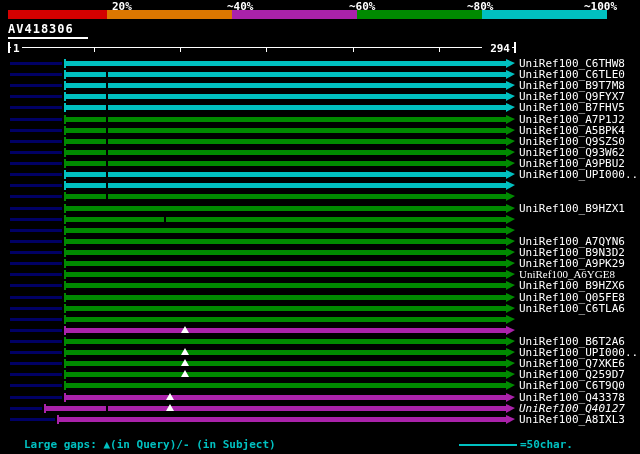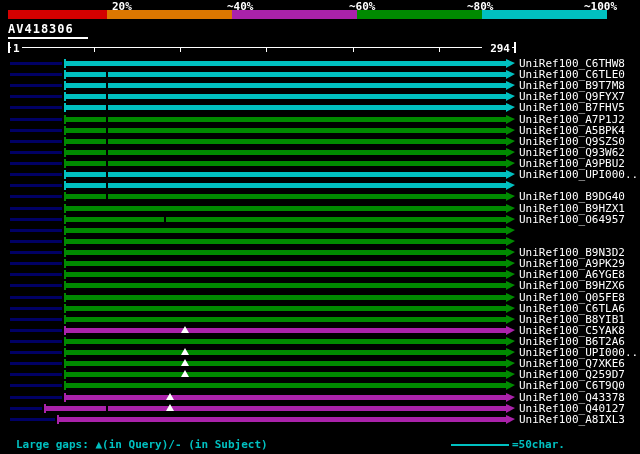--- a/index.html
+++ b/index.html
@@ -26,21 +26,21 @@
   .bar { position:absolute; top:3px; height:5px; }
   .cap { position:absolute; left:0; top:-2px; width:2px; height:9px; }
   .arrowr { position:absolute; top:1px; width:0; height:0;
             border-top:4px solid transparent; border-bottom:5px solid transparent;
             border-left:9px solid #fff; }
   .sgap { position:absolute; top:3px; width:2px; height:5px; background:#000; }
   .qgap { position:absolute; top:1px; width:0; height:0;
           border-left:4px solid transparent; border-right:4px solid transparent;
           border-bottom:7px solid #fff; }
   .rlabel { position:absolute; left:519px; top:0; font-size:11px; line-height:11px; white-space:pre; color:#fff; }
-  .footer { position:absolute; top:437px; left:8px; width:508px; height:17px;text-align:center; }
+  .footer { position:absolute; top:437px; left:16px; width:508px; height:17px;text-align:center; }
   .gapleg { position:absolute; left:8px; top:1px; font-size:11px; font-weight:bold; color:#00C0C0; white-space:pre; }
   .scaleline { position:absolute; left:443px; top:7px; width:58px; height:2px; background:#00C0C0; }
   .scaleleg { position:absolute; left:504px; top:1px; font-size:11px; font-weight:bold; color:#00C0C0; white-space:pre; }
 </style>
 </head>
 <body>
 
 <div class="screen">
 
   <div>
@@ -182,70 +182,69 @@
         <div class="arrowr" style="left: 506px; border-left-color: rgb(0, 192, 192);"></div>
         <div class="sgap" style="left: 106px;"></div>
       </div>
       <div class="arow" style="top: 191.44px;">
         <div class="navy" style="width: 52px; background: rgb(0, 0, 102);"></div>
         <div class="bar" style="left: 64px; width: 442px; background: rgb(0, 138, 0);">
           <div class="cap" style="background: rgb(0, 138, 0);"></div>
         </div>
         <div class="arrowr" style="left: 506px; border-left-color: rgb(0, 138, 0);"></div>
         <div class="sgap" style="left: 106px;"></div>
-        <div class="rlabel">UniRef100_B9DG40</div>
       </div>
       <div class="arow" style="top: 202.56px;">
         <div class="navy" style="width: 52px; background: rgb(0, 0, 102);"></div>
         <div class="bar" style="left: 64px; width: 442px; background: rgb(0, 138, 0);">
           <div class="cap" style="background: rgb(0, 138, 0);"></div>
         </div>
         <div class="arrowr" style="left: 506px; border-left-color: rgb(0, 138, 0);"></div>
         <div class="rlabel">UniRef100_B9HZX1</div>
       </div>
       <div class="arow" style="top: 213.68px;">
         <div class="navy" style="width: 52px; background: rgb(0, 0, 102);"></div>
         <div class="bar" style="left: 64px; width: 442px; background: rgb(0, 138, 0);">
           <div class="cap" style="background: rgb(0, 138, 0);"></div>
         </div>
         <div class="arrowr" style="left: 506px; border-left-color: rgb(0, 138, 0);"></div>
         <div class="sgap" style="left: 164px;"></div>
-        <div class="rlabel">UniRef100_O64957</div>
       </div>
       <div class="arow" style="top: 224.8px;">
         <div class="navy" style="width: 52px; background: rgb(0, 0, 102);"></div>
         <div class="bar" style="left: 64px; width: 442px; background: rgb(0, 138, 0);">
           <div class="cap" style="background: rgb(0, 138, 0);"></div>
         </div>
         <div class="arrowr" style="left: 506px; border-left-color: rgb(0, 138, 0);"></div>
       </div>
       <div class="arow" style="top: 235.92px;">
         <div class="navy" style="width: 52px; background: rgb(0, 0, 102);"></div>
         <div class="bar" style="left: 64px; width: 442px; background: rgb(0, 138, 0);">
           <div class="cap" style="background: rgb(0, 138, 0);"></div>
         </div>
         <div class="arrowr" style="left: 506px; border-left-color: rgb(0, 138, 0);"></div>
+        <div class="rlabel">UniRef100_A7QYN6</div>
       </div>
       <div class="arow" style="top: 247.04px;">
         <div class="navy" style="width: 52px; background: rgb(0, 0, 102);"></div>
         <div class="bar" style="left: 64px; width: 442px; background: rgb(0, 138, 0);">
           <div class="cap" style="background: rgb(0, 138, 0);"></div>
         </div>
         <div class="arrowr" style="left: 506px; border-left-color: rgb(0, 138, 0);"></div>
         <div class="rlabel">UniRef100_B9N3D2</div>
       </div>
       <div class="arow" style="top: 258.16px;">
         <div class="navy" style="width: 52px; background: rgb(0, 0, 102);"></div>
         <div class="bar" style="left: 64px; width: 442px; background: rgb(0, 138, 0);">
           <div class="cap" style="background: rgb(0, 138, 0);"></div>
         </div>
         <div class="arrowr" style="left: 506px; border-left-color: rgb(0, 138, 0);"></div>
         <div class="rlabel">UniRef100_A9PK29</div>
       </div>
-      <div class="arow" style="top: 269.28px;">
+      <div class="arow" style="top: 269.28px; font-family: Liberation Serif, serif;">
         <div class="navy" style="width: 52px; background: rgb(0, 0, 102);"></div>
         <div class="bar" style="left: 64px; width: 442px; background: rgb(0, 138, 0);">
           <div class="cap" style="background: rgb(0, 138, 0);"></div>
         </div>
         <div class="arrowr" style="left: 506px; border-left-color: rgb(0, 138, 0);"></div>
         <div class="rlabel">UniRef100_A6YGE8</div>
       </div>
       <div class="arow" style="top: 280.4px;">
         <div class="navy" style="width: 52px; background: rgb(0, 0, 102);"></div>
         <div class="bar" style="left: 64px; width: 442px; background: rgb(0, 138, 0);">
@@ -269,30 +268,28 @@
         </div>
         <div class="arrowr" style="left: 506px; border-left-color: rgb(0, 138, 0);"></div>
         <div class="rlabel">UniRef100_C6TLA6</div>
       </div>
       <div class="arow" style="top: 313.76px;">
         <div class="navy" style="width: 52px; background: rgb(0, 0, 102);"></div>
         <div class="bar" style="left: 64px; width: 442px; background: rgb(0, 138, 0);">
           <div class="cap" style="background: rgb(0, 138, 0);"></div>
         </div>
         <div class="arrowr" style="left: 506px; border-left-color: rgb(0, 138, 0);"></div>
-        <div class="rlabel">UniRef100_B8YIB1</div>
       </div>
       <div class="arow" style="top: 324.88px;">
         <div class="navy" style="width: 52px; background: rgb(0, 0, 102);"></div>
         <div class="bar" style="left: 64px; width: 442px; background: rgb(170, 34, 170);">
           <div class="cap" style="background: rgb(170, 34, 170);"></div>
         </div>
         <div class="arrowr" style="left: 506px; border-left-color: rgb(170, 34, 170);"></div>
         <div class="qgap" style="left: 181px;"></div>
-        <div class="rlabel">UniRef100_C5YAK8</div>
       </div>
       <div class="arow" style="top: 336px;">
         <div class="navy" style="width: 52px; background: rgb(0, 0, 102);"></div>
         <div class="bar" style="left: 64px; width: 442px; background: rgb(0, 138, 0);">
           <div class="cap" style="background: rgb(0, 138, 0);"></div>
         </div>
         <div class="arrowr" style="left: 506px; border-left-color: rgb(0, 138, 0);"></div>
         <div class="rlabel">UniRef100_B6T2A6</div>
       </div>
       <div class="arow" style="top: 347.12px;">
@@ -332,21 +329,21 @@
       </div>
       <div class="arow" style="top: 391.6px;">
         <div class="navy" style="width: 52px; background: rgb(0, 0, 102);"></div>
         <div class="bar" style="left: 64px; width: 442px; background: rgb(170, 34, 170);">
           <div class="cap" style="background: rgb(170, 34, 170);"></div>
         </div>
         <div class="arrowr" style="left: 506px; border-left-color: rgb(170, 34, 170);"></div>
         <div class="qgap" style="left: 166px;"></div>
         <div class="rlabel">UniRef100_Q43378</div>
       </div>
-      <div class="arow" style="top: 402.72px;">
+      <div class="arow" style="top: 402.72px; font-style: italic;">
         <div class="navy" style="width: 32px; background: rgb(0, 0, 102);"></div>
         <div class="bar" style="left: 44px; width: 462px; background: rgb(170, 34, 170);">
           <div class="cap" style="background: rgb(170, 34, 170);"></div>
         </div>
         <div class="arrowr" style="left: 506px; border-left-color: rgb(170, 34, 170);"></div>
         <div class="sgap" style="left: 106px;"></div>
         <div class="qgap" style="left: 166px;"></div>
         <div class="rlabel">UniRef100_Q40127</div>
       </div>
       <div class="arow" style="top: 413.84px;">

